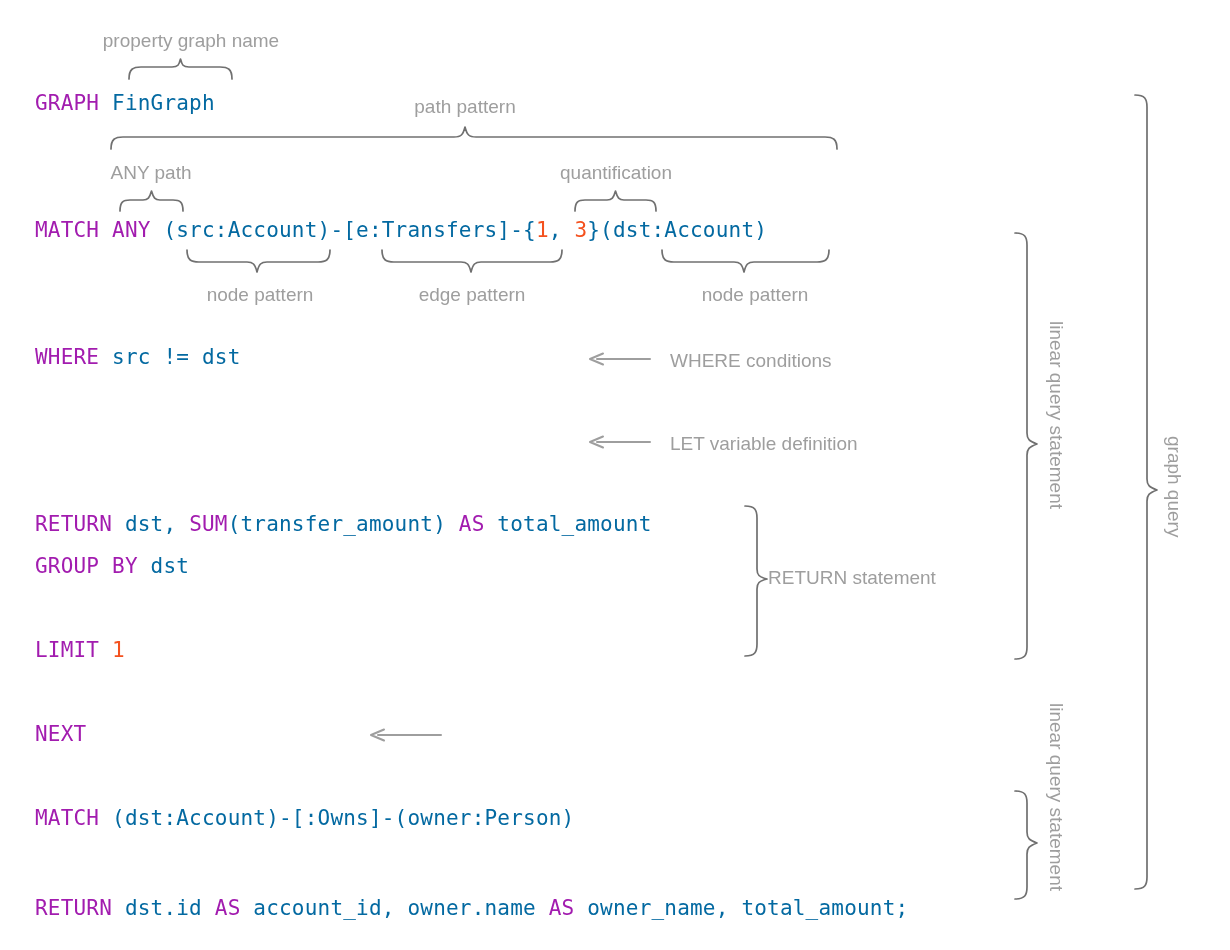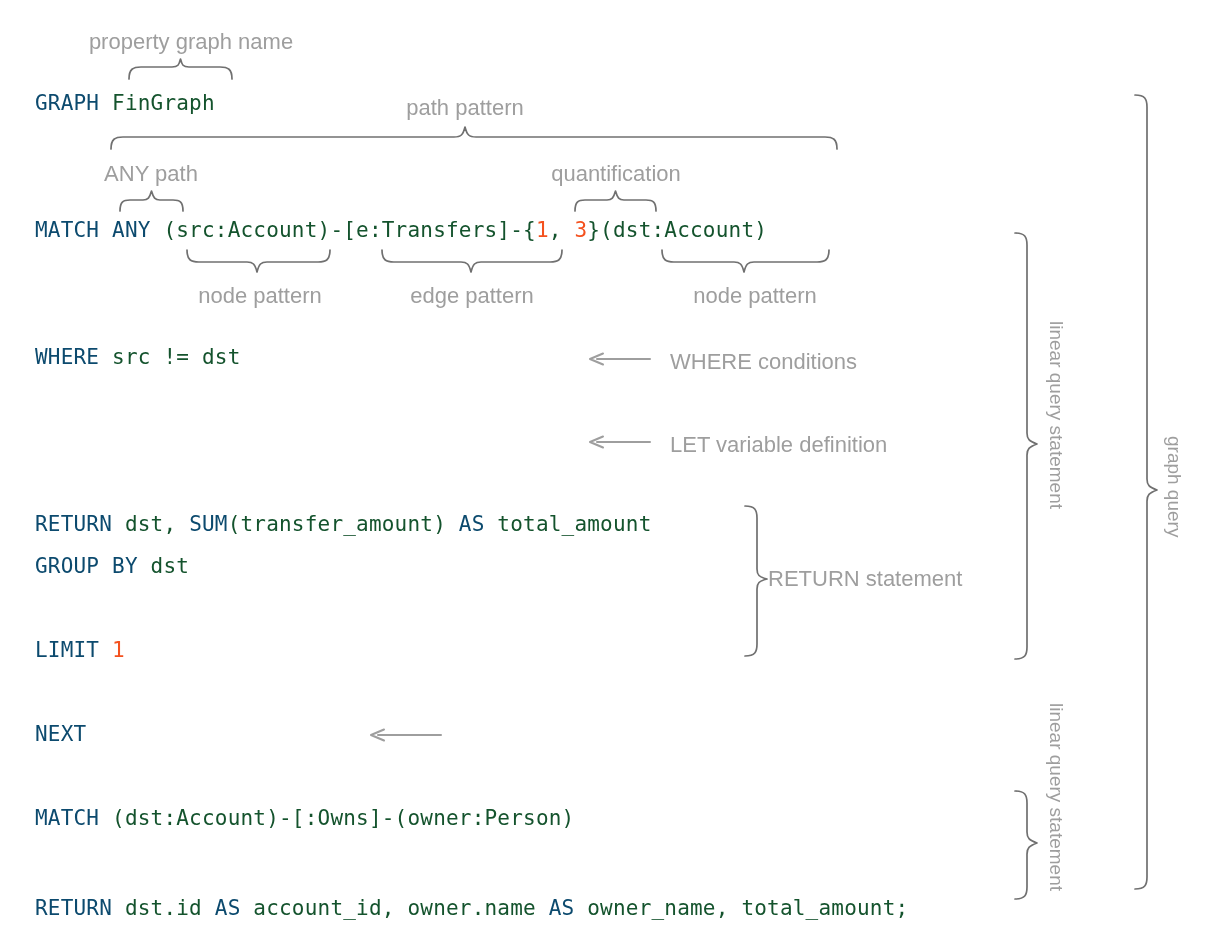--- a/index.html
+++ b/index.html
@@ -19,28 +19,28 @@
   }
   .code {
     position: absolute;
     font-family: "DejaVu Sans Mono", monospace;
     font-size: 21px;
     letter-spacing: 0.2px;
     color: #202124;
     white-space: pre;
     line-height: 1;
   }
-  .kw   { color: #0c4a6e; }
+  .kw   { color: #a21caf; }
   .num  { color: #f4511e; }
-  .plain{ color: #14532d; }
+  .plain{ color: #0369a1; }
 
   .anno {
     position: absolute;
     font-family: "Liberation Sans", sans-serif;
-    font-size: 22px;
+    font-size: 19px;
     color: #9e9e9e;
     white-space: nowrap;
     line-height: 1;
   }
   .anno-center {
     transform: translateX(-50%);
   }
   .vlabel {
     position: absolute;
     font-family: "Liberation Sans", sans-serif;

